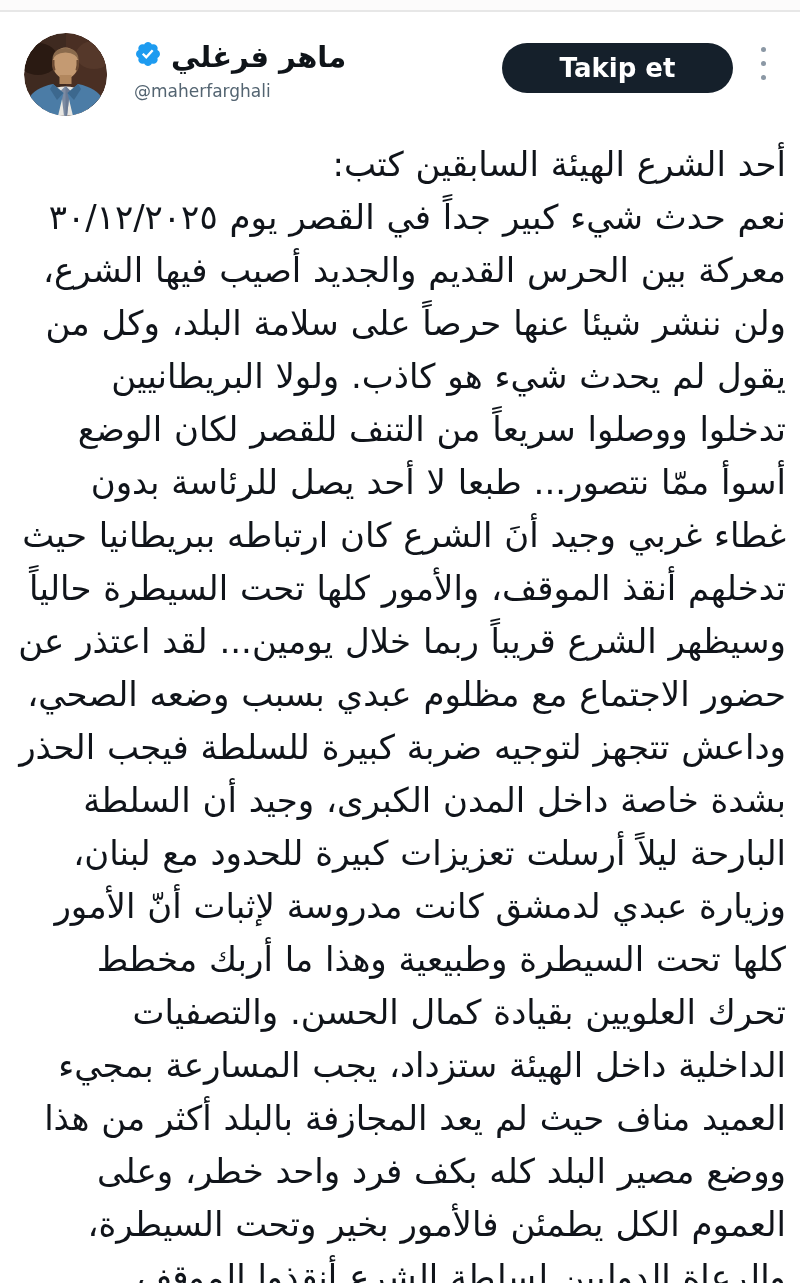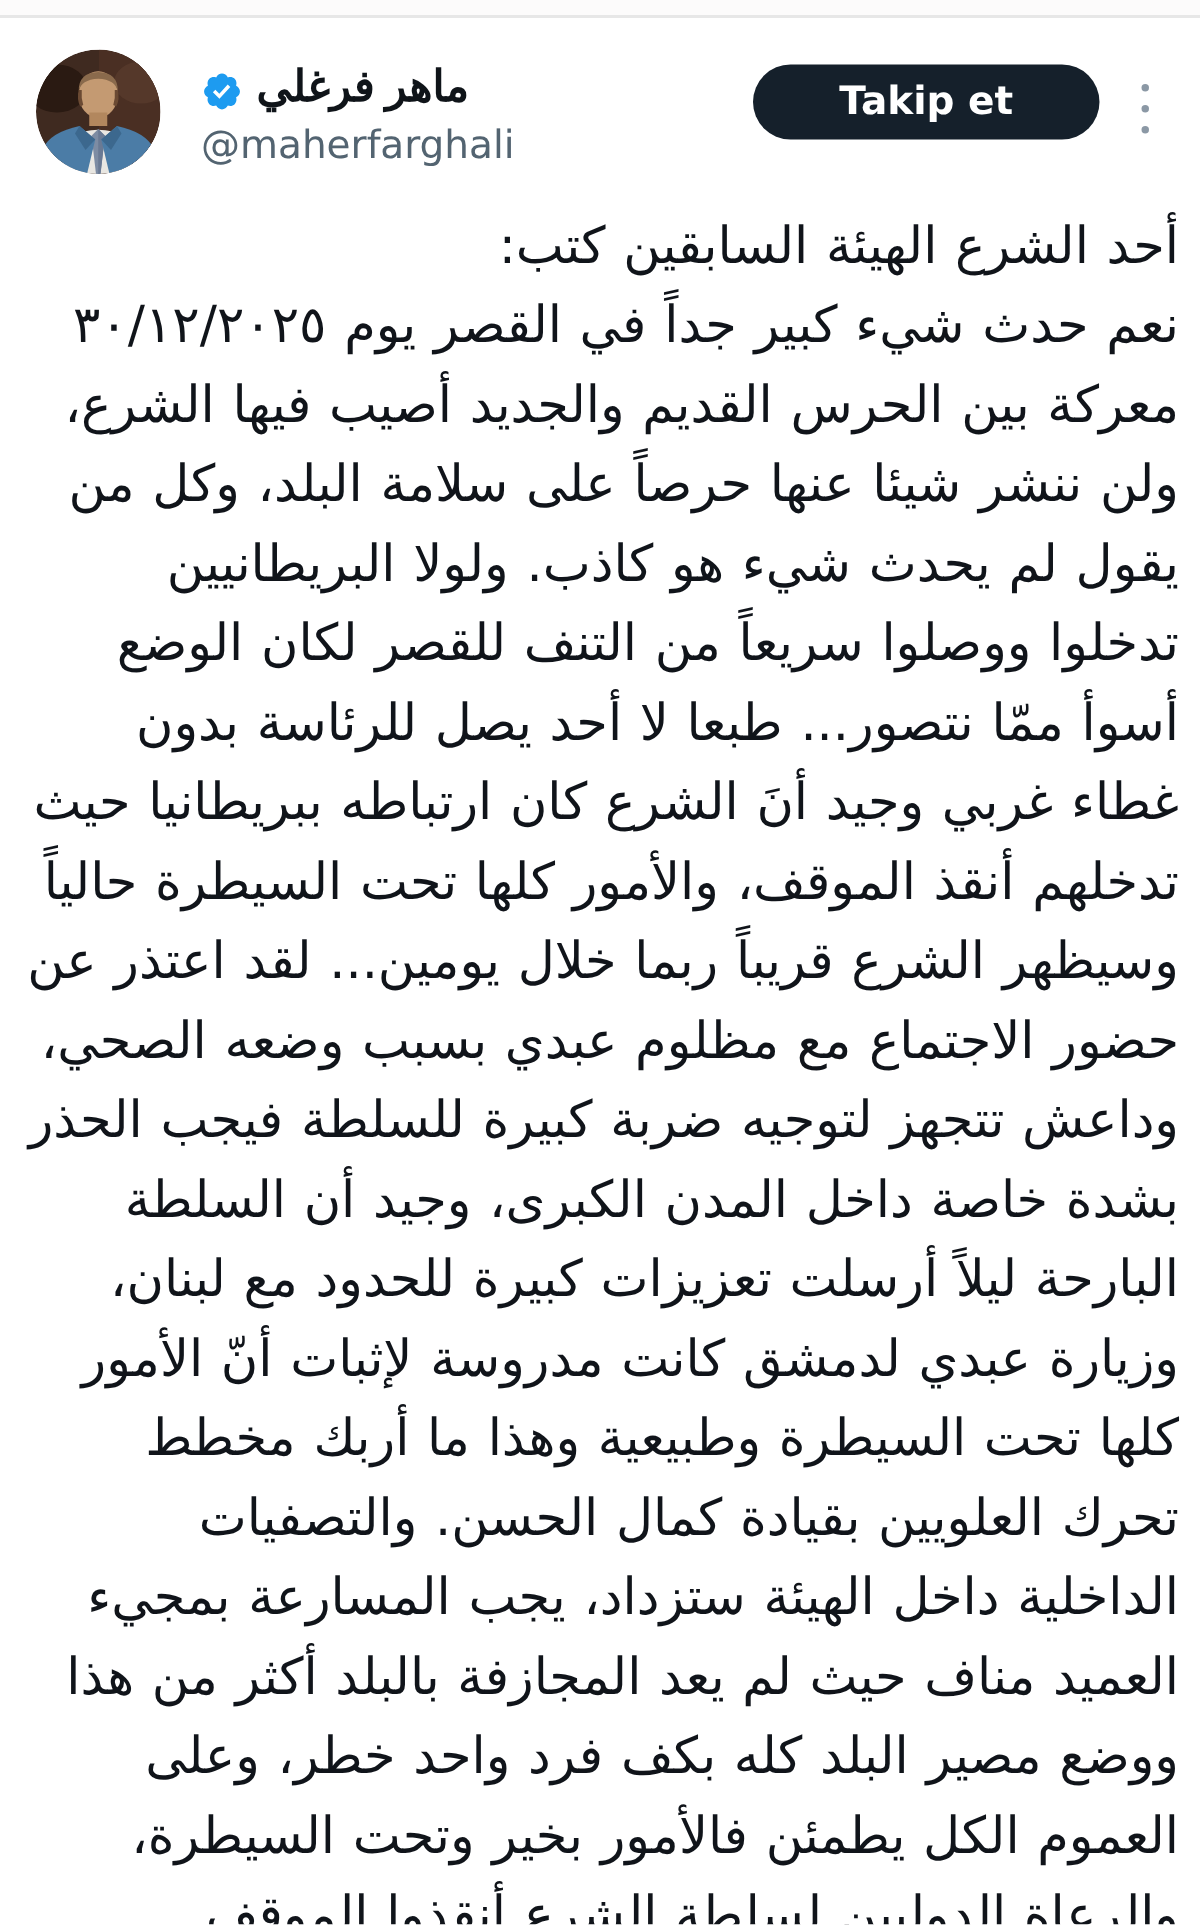--- a/index.html
+++ b/index.html
@@ -34,43 +34,42 @@
     cursor: pointer;
   }
   .avatar svg { display: block; width: 100%; height: 100%; }
   .user-info {
     margin-left: 27px;
     padding-top: 7px;
     min-width: 0;
   }
   .name-row {
     display: flex;
-    align-items: flex-end;
+    align-items: flex-start;
     gap: 9px;
-    font-family: Liberation Serif, serif;
   }
   .badge { width: 28px; height: 28px; display: inline-flex; }
   .badge svg { width: 28px; height: 28px; }
   .display-name {
     font-size: 29px;
     font-weight: 700;
     color: #0f1419;
     white-space: nowrap;
     cursor: pointer;
   }
   .handle {
     margin-top: 7px;
-    font-size: 26px;
+    font-size: 17px;
     color: #536471;
     cursor: pointer;
   }
   .header-right {
     margin-left: auto;
     display: flex;
-    align-items: flex-end;
+    align-items: flex-start;
     margin-top: 10px;
   }
   .follow-btn {
     width: 231px;
     height: 50px;
     border: none;
     border-radius: 25px;
     background: #15202b;
     color: #ffffff;
     font-family: "DejaVu Sans", sans-serif;

